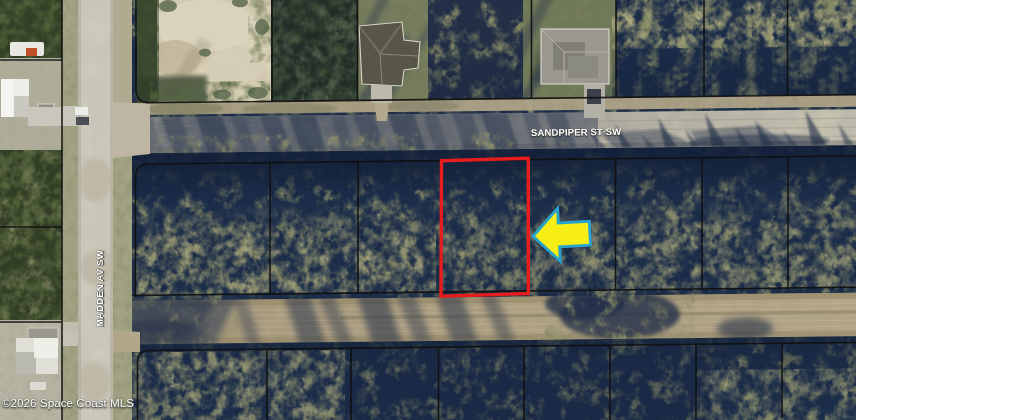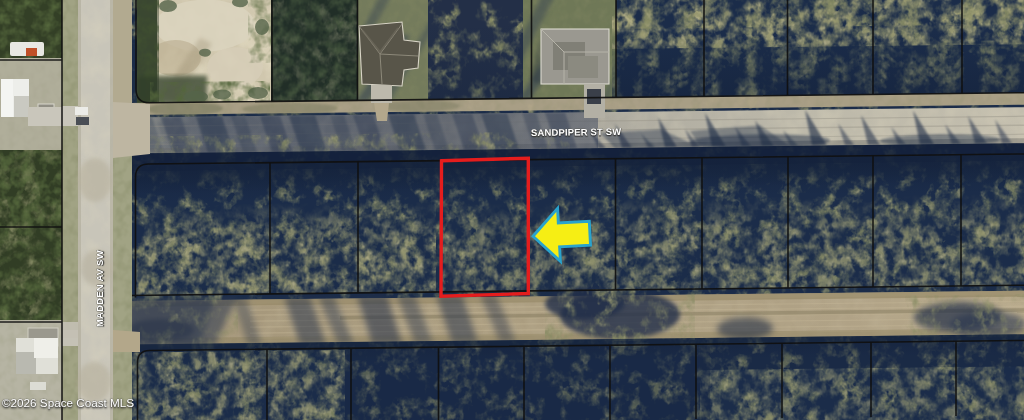--- a/index.html
+++ b/index.html
@@ -1,15 +1,15 @@
 <!DOCTYPE html>
 <html><head><meta charset="utf-8">
 <style>
 html,body{margin:0;padding:0;}
-#map{position:relative;width:1024px;height:420px;overflow:hidden;font-family:"Liberation Sans",sans-serif;background:#20314f;}
+#map{position:relative;width:856px;height:420px;overflow:hidden;font-family:"Liberation Sans",sans-serif;background:#20314f;}
 </style></head>
 <body>
 <div id="map">
 <svg width="1024" height="420" viewBox="0 0 1024 420">
 <defs>
 <filter id="fcrown" color-interpolation-filters="sRGB" x="-2%" y="-8%" width="104%" height="116%">
 <feTurbulence type="fractalNoise" baseFrequency="0.05 0.045" numOctaves="4" seed="7" result="c"></feTurbulence>
 <feColorMatrix in="c" type="matrix" values="0 0 0 0 1  0 0 0 0 1  0 0 0 0 1  0 0 0 3.0 -1.27" result="cm"></feColorMatrix>
 <feTurbulence type="fractalNoise" baseFrequency="0.115 0.105" numOctaves="3" seed="19" result="f"></feTurbulence>
 <feColorMatrix in="f" type="matrix" values="0 0 0 0 0.53  0 0 0 0 0.545  0 0 0 0 0.39  0 0 0 3.4 -1.18" result="fm"></feColorMatrix>

